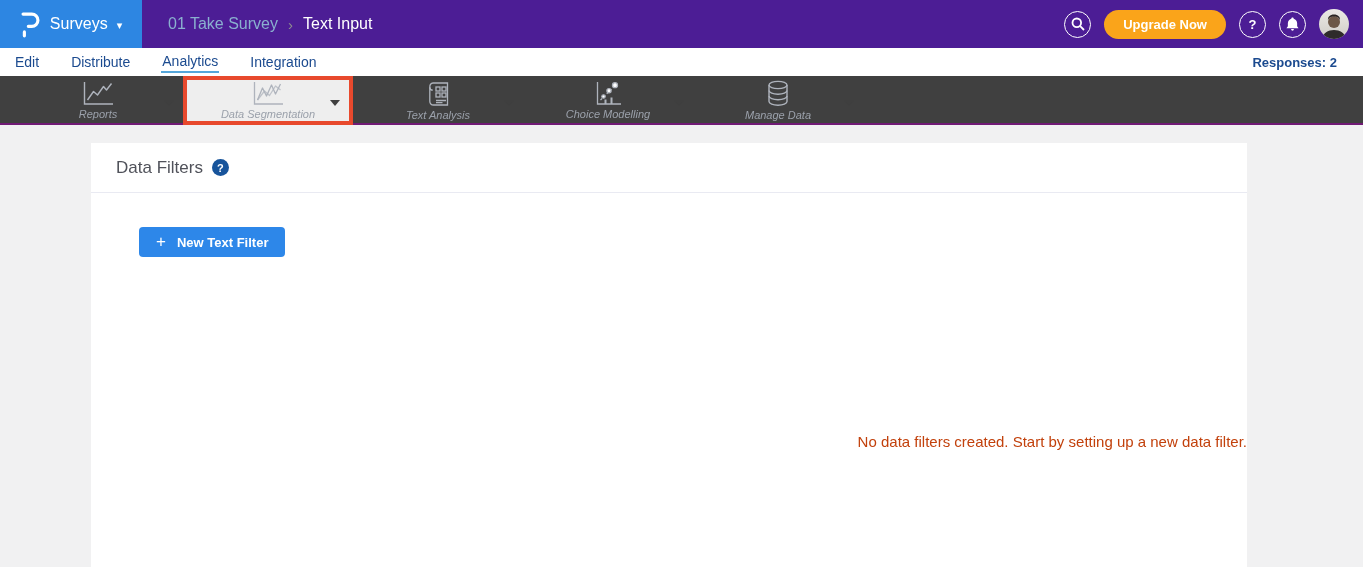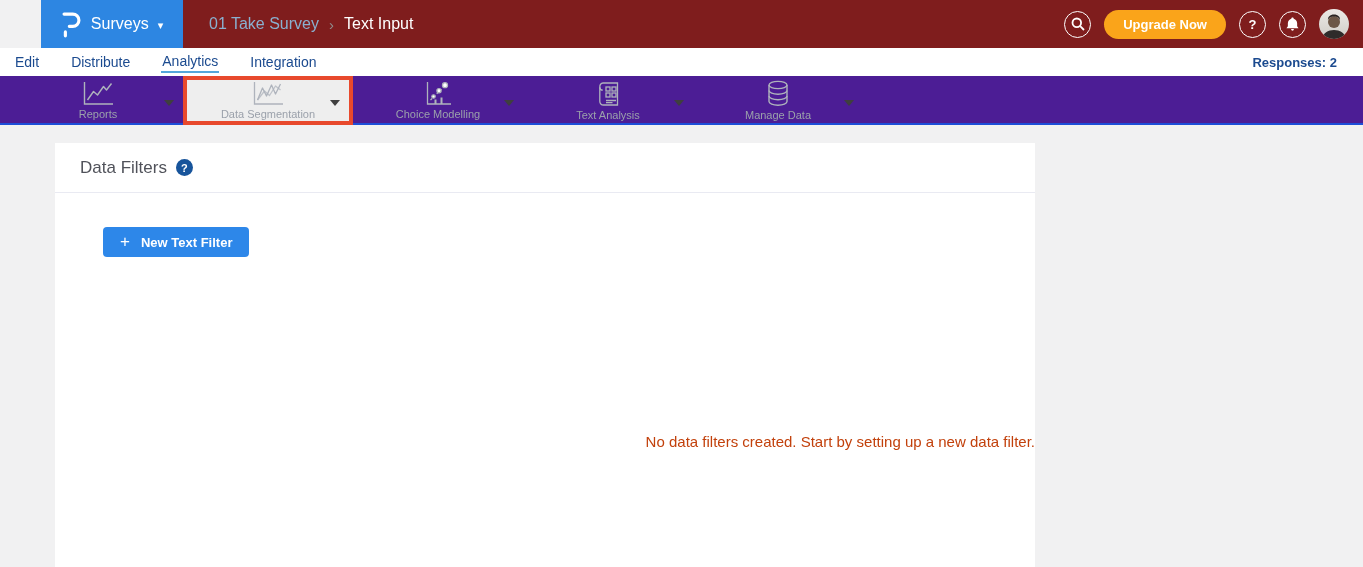--- a/index.html
+++ b/index.html
@@ -1,50 +1,50 @@
 <!DOCTYPE html>
 <html><head>
 <meta charset="utf-8">
 <style>
   * { margin:0; padding:0; box-sizing:border-box; }
   html,body { width:1363px; height:567px; overflow:hidden; }
   body { font-family:"Liberation Sans", sans-serif; background:#f1f1f2; }
 
   
-  .topbar { height:48px; background:#7f1d1d; display:flex; align-items:center; position:relative;margin-left:41px; }
+  .topbar { height:48px; background:#4c1d95; display:flex; align-items:center; position:relative; }
   .brand { width:142px; height:48px; background:#2d86e2; display:flex; align-items:center; justify-content:center; gap:9px; cursor:pointer; }
   .brand-logo { display:flex; align-items:center; }
   .brand-name { color:#fff; font-size:16px; }
   .brand-caret { color:#fff; font-size:11px; line-height:1; padding-top:2px; }
   .breadcrumb { display:flex; align-items:center; gap:10px; margin-left:26px; font-size:16px; }
   .crumb-survey { color:#8ab0cf; cursor:pointer; }
   .crumb-sep { color:#8f8f8f; font-size:15px; }
   .crumb-page { color:#ffffff; }
   .top-actions { margin-left:auto; display:flex; align-items:center; gap:13px; padding-right:14px; }
   .circle-btn { width:27px; height:27px; border:1.6px solid #fff; border-radius:50%; display:flex; align-items:center; justify-content:center; color:#fff; font-size:13px; font-weight:bold; cursor:pointer; }
   .upgrade-btn { background:#faa41a; color:#fff; font-size:13px; font-weight:bold; border:none; border-radius:15px; height:29px; padding:0 19px; cursor:pointer; }
   .avatar { width:30px; height:30px; border-radius:50%; overflow:hidden; background:linear-gradient(#eceae6,#cfccc6); cursor:pointer; display:flex; align-items:flex-end; justify-content:center; }
 
   
   .tabs { height:28px; background:#fff; display:flex; align-items:center; padding-left:14px; gap:30px; }
   .tab { font-size:14px; font-weight:normal; color:#1b4a8f; text-decoration:none; cursor:pointer; padding:2px 1px; }
   .tab.active { border-bottom:2px solid #55a6da; }
   .responses { margin-left:auto; padding-right:26px; font-size:13px; font-weight:bold; color:#1b4a8f; }
 
   
-  .toolbar { height:49px; background:#4c1d95; border-bottom:2px solid #1d4ed8; display:flex; padding-left:13px; }
+  .toolbar { height:49px; background:#404040; border-bottom:2px solid #701a75; display:flex; padding-left:13px;font-style:italic; }
   .tool-item { width:170px; height:49px; position:relative; cursor:pointer; }
   .tool-item.selected { background:#eeeeee; border:4px solid #e8492d; }
   .tool-center { position:absolute; inset:0; display:flex; flex-direction:column; align-items:center; justify-content:center; gap:2px; }
   .tool-label { font-size:11px; color:#9ba1ab; white-space:nowrap; }
   .tool-caret { position:absolute; right:9px; top:50%; transform:translateY(-50%); }
 
   
   .page { height:442px; padding-top:18px; }
-  .card { margin-left:55px; width:980px; height:424px; background:#fff; }
+  .card { margin-left:91px; width:1156px; height:424px; background:#fff; }
   .card-header { height:50px; display:flex; align-items:center; gap:9px; padding-left:25px; border-bottom:1px solid #e9eaf2; }
   .card-title { font-size:17px; color:#50525a; }
   .help-badge { width:17px; height:17px; border-radius:50%; background:#17549b; color:#fff; font-size:11px; font-weight:bold; display:flex; align-items:center; justify-content:center; cursor:pointer; }
   .card-body { padding-top:34px; }
   .new-filter-btn { margin-left:48px; height:30px; background:#2d87e9; border:none; border-radius:4px; color:#fff; font-size:13px; font-weight:bold; padding:0 17px; display:flex; align-items:center; gap:11px; cursor:pointer; font-family:"Liberation Sans", sans-serif; }
   .plus-glyph { font-size:17px; font-weight:normal; line-height:1; padding-bottom:2px; }
   .empty-msg { margin-top:176px; text-align:right; font-size:15px; color:#c2410c; }
 </style>
 </head>
 <body>
@@ -137,41 +137,20 @@
     <span class="tool-caret">
       <svg width="10" height="6" viewBox="0 0 10 6">
           <polygon points="0,0 10,0 5,6" fill="#3f3f3f"></polygon>
         </svg>
     </span>
   </div>
 
   <div class="tool-item">
     <div class="tool-center">
       <span style="display:flex;">
-        <svg width="30" height="25" viewBox="0 0 30 25" fill="none" stroke="#aeb3bc" stroke-width="1.3">
-          <path d="M4.5 1 V23 H28"></path>
-          <path d="M7.5 19 L23 3.5" stroke-dasharray="2.2 2.2"></path>
-          <circle cx="10.5" cy="15.5" r="1.7" fill="#fff"></circle>
-          <circle cx="16" cy="9.8" r="2.1" fill="#fff"></circle>
-          <circle cx="22" cy="4.2" r="2.5" fill="#fff"></circle>
-          <path d="M12.5 23 V18.5 M18.5 23 V16.5" stroke-width="2"></path>
-        </svg>
-      </span>
-      <span class="tool-label">Choice Modelling</span>
-    </div>
-    <span class="tool-caret">
-      <svg width="10" height="6" viewBox="0 0 10 6">
-          <polygon points="0,0 10,0 5,6" fill="#3f3f3f"></polygon>
-        </svg>
-    </span>
-  </div>
-
-  <div class="tool-item">
-    <div class="tool-center">
-      <span style="display:flex;">
         <svg width="25" height="26" viewBox="0 0 25 26" fill="none" stroke="#aeb3bc" stroke-width="1.3">
           <path d="M7 2 H21.5 V24 H7.5 C5.2 24 3.8 22.4 3.8 20.3 V6.2"></path>
           <path d="M7 2 C5 2.2 3.8 3.8 3.8 6.2 C3.8 8.2 5.2 9.2 6.8 9.2"></path>
           <rect x="10" y="6" width="4" height="4"></rect>
           <rect x="16" y="6" width="4" height="4"></rect>
           <rect x="10" y="12" width="4" height="4"></rect>
           <rect x="16" y="12" width="4" height="4"></rect>
           <path d="M10 19.5 H20 M10 21.7 H16.5"></path>
         </svg>
       </span>
@@ -180,20 +159,41 @@
     <span class="tool-caret">
       <svg width="10" height="6" viewBox="0 0 10 6">
           <polygon points="0,0 10,0 5,6" fill="#3f3f3f"></polygon>
         </svg>
     </span>
   </div>
 
   <div class="tool-item">
     <div class="tool-center">
       <span style="display:flex;">
+        <svg width="30" height="25" viewBox="0 0 30 25" fill="none" stroke="#aeb3bc" stroke-width="1.3">
+          <path d="M4.5 1 V23 H28"></path>
+          <path d="M7.5 19 L23 3.5" stroke-dasharray="2.2 2.2"></path>
+          <circle cx="10.5" cy="15.5" r="1.7" fill="#fff"></circle>
+          <circle cx="16" cy="9.8" r="2.1" fill="#fff"></circle>
+          <circle cx="22" cy="4.2" r="2.5" fill="#fff"></circle>
+          <path d="M12.5 23 V18.5 M18.5 23 V16.5" stroke-width="2"></path>
+        </svg>
+      </span>
+      <span class="tool-label">Choice Modelling</span>
+    </div>
+    <span class="tool-caret">
+      <svg width="10" height="6" viewBox="0 0 10 6">
+          <polygon points="0,0 10,0 5,6" fill="#3f3f3f"></polygon>
+        </svg>
+    </span>
+  </div>
+
+  <div class="tool-item">
+    <div class="tool-center">
+      <span style="display:flex;">
         <svg width="24" height="27" viewBox="0 0 24 27" fill="none" stroke="#aeb3bc" stroke-width="1.4">
           <ellipse cx="12" cy="5" rx="9" ry="3.6"></ellipse>
           <path d="M3 5 V21.5 C3 23.6 7 25.2 12 25.2 C17 25.2 21 23.6 21 21.5 V5"></path>
           <path d="M3 10.5 C3 12.6 7 14.2 12 14.2 C17 14.2 21 12.6 21 10.5"></path>
           <path d="M3 16 C3 18.1 7 19.7 12 19.7 C17 19.7 21 18.1 21 16"></path>
         </svg>
       </span>
       <span class="tool-label">Manage Data</span>
     </div>
     <span class="tool-caret">

